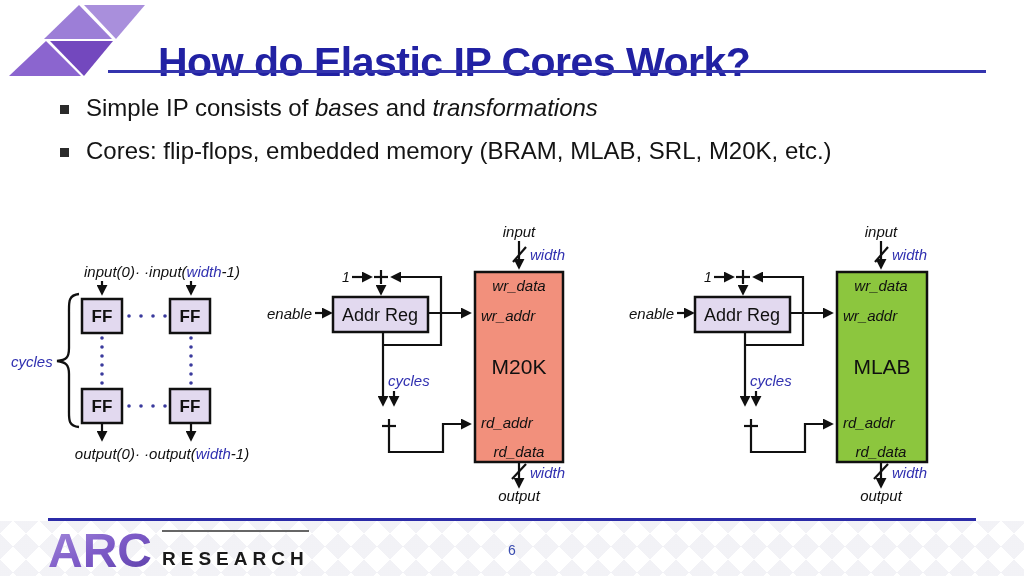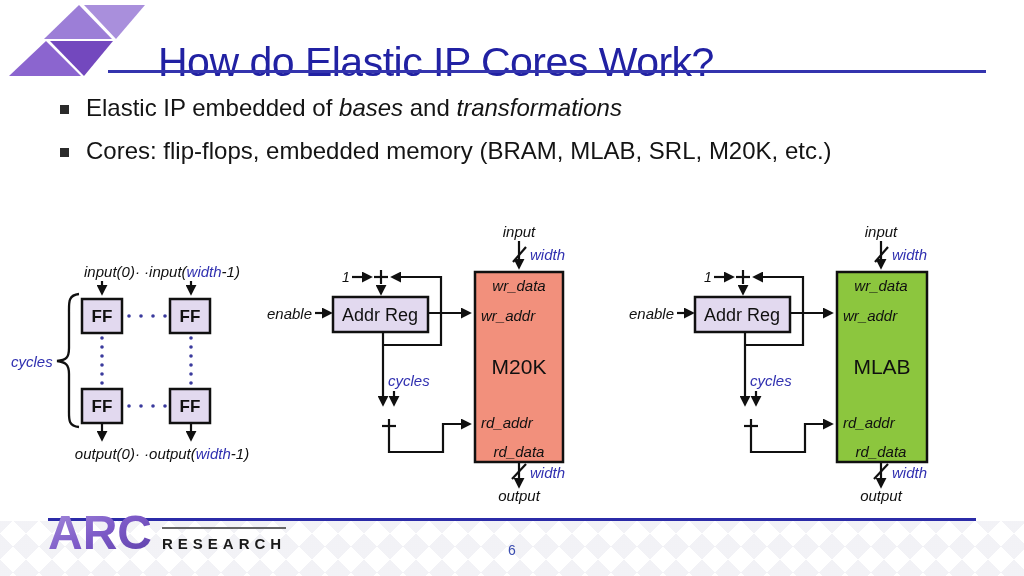--- a/index.html
+++ b/index.html
@@ -2,21 +2,21 @@
 <html><head>
 <meta charset="utf-8">
 <style>
   html,body{margin:0;padding:0;}
   body{width:1024px;height:576px;position:relative;background:#ffffff;overflow:hidden;
        font-family:"Liberation Sans",sans-serif;}
   .slide{position:absolute;inset:0;}
 
   
   .logo{position:absolute;left:4px;top:2px;}
-  .title{position:absolute;left:158px;top:12px;font-size:41px;font-weight:normal;
+  .title{position:absolute;left:158px;top:12px;font-size:41px;font-weight:bold;
          color:#2121A3;letter-spacing:-0.5px;white-space:nowrap;}
   .title-underline{position:absolute;left:108px;top:70px;width:878px;height:3px;background:#3434AE;}
 
   
   .bullets{position:absolute;left:60px;top:94px;width:930px;}
   .bullet{display:flex;align-items:flex-start;height:43px;font-size:24px;color:#141414;}
   .bullet .marker{width:9px;height:9px;background:#2b2b2b;margin:11px 17px 0 0;flex:0 0 auto;}
   .bullet .em{font-style:italic;margin-top:28px;}
   .bullet .kw{font-style:italic;color:#3636CC;}
   .bullet span{white-space:pre;}
@@ -33,23 +33,23 @@
   .w{stroke:#101010;stroke-width:2.2;fill:none;}
   .bx{stroke:#101010;stroke-width:2.5;}
 
   
   .footer-line{position:absolute;left:48px;top:518px;width:928px;height:3px;background:#2B2BA8;}
   .footer-texture{position:absolute;left:0;top:521px;width:1024px;height:55px;
     background-image:
       linear-gradient(45deg, rgba(130,130,170,.10) 25%, transparent 25%, transparent 75%, rgba(130,130,170,.10) 75%),
       linear-gradient(-45deg, rgba(130,130,170,.10) 25%, transparent 25%, transparent 75%, rgba(130,130,170,.10) 75%);
     background-size:26px 26px;}
-  .arc-logo{position:absolute;left:48px;top:506px;display:flex;align-items:flex-end;}
-  .research{font-size:15px;font-weight:bold;letter-spacing:5px;color:#1a1a1a;
-            border-top:2px solid #666;padding-top:6px;margin:0 0 4px 6px;}
+  .arc-logo{position:absolute;left:48px;top:524px;display:flex;align-items:flex-end;}
+  .research{font-size:19px;font-weight:bold;letter-spacing:5px;color:#1a1a1a;
+            border-top:2px solid #666;padding-top:16px;margin:0 0 4px 6px;}
   .page-num{position:absolute;left:492px;top:542px;width:40px;text-align:center;
             font-size:14px;color:#3B4DB0;}
 </style>
 </head>
 <body>
 
 <div class="slide">
 
   <svg class="logo" width="150" height="85" viewBox="0 0 150 85">
     <polygon points="40,37 75,3 108,37" fill="#9C7ED7"></polygon>
@@ -57,21 +57,21 @@
     <polygon points="5,74 42,39 77,74" fill="#8B65CF"></polygon>
     <polygon points="46,39 109,39 80,74" fill="#7348BE"></polygon>
   </svg>
 
   <h1 class="title">How do Elastic IP Cores Work?</h1>
   <div class="title-underline"></div>
 
   <div class="bullets">
     <div class="bullet">
       <div class="marker"></div>
-      <div><span>Elastic IP embedded of </span><span class="em">bases</span><span> and </span><span class="em">transformations</span></div>
+      <div><span>Simple IP consists of </span><span class="em">bases</span><span> and </span><span class="em">transformations</span></div>
     </div>
     <div class="bullet">
       <div class="marker"></div>
       <div><span>Cores: flip-flops, embedded memory (BRAM, MLAB, SRL, M20K, etc.)</span></div>
     </div>
   </div>
 
   <svg class="diagrams" width="1024" height="576" viewBox="0 0 1024 576">
     <defs>
       <marker id="ah" viewBox="0 0 10 10" refX="6.5" refY="5" markerWidth="5" markerHeight="5" orient="auto-start-reverse">

